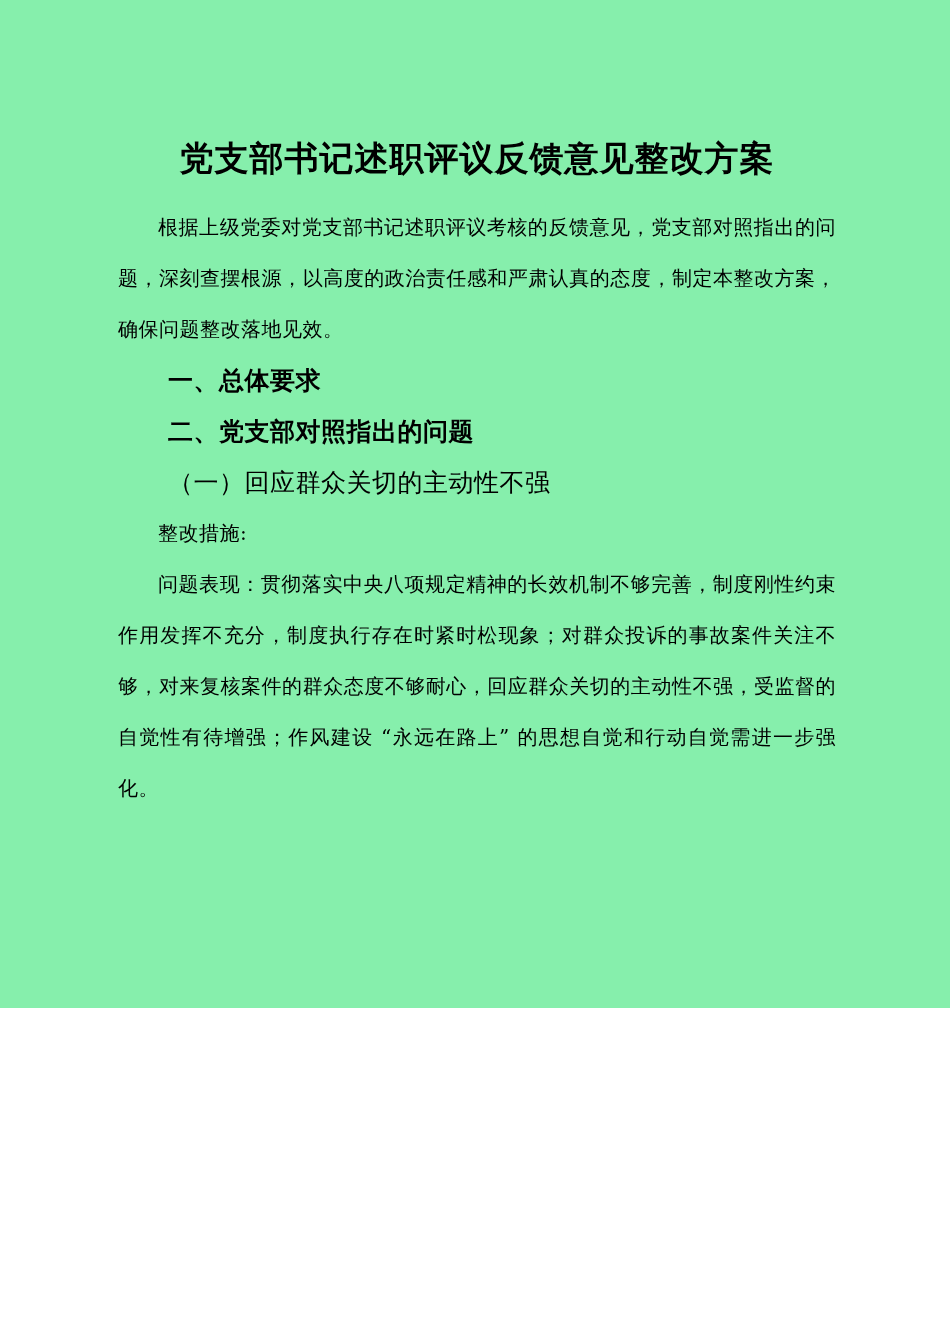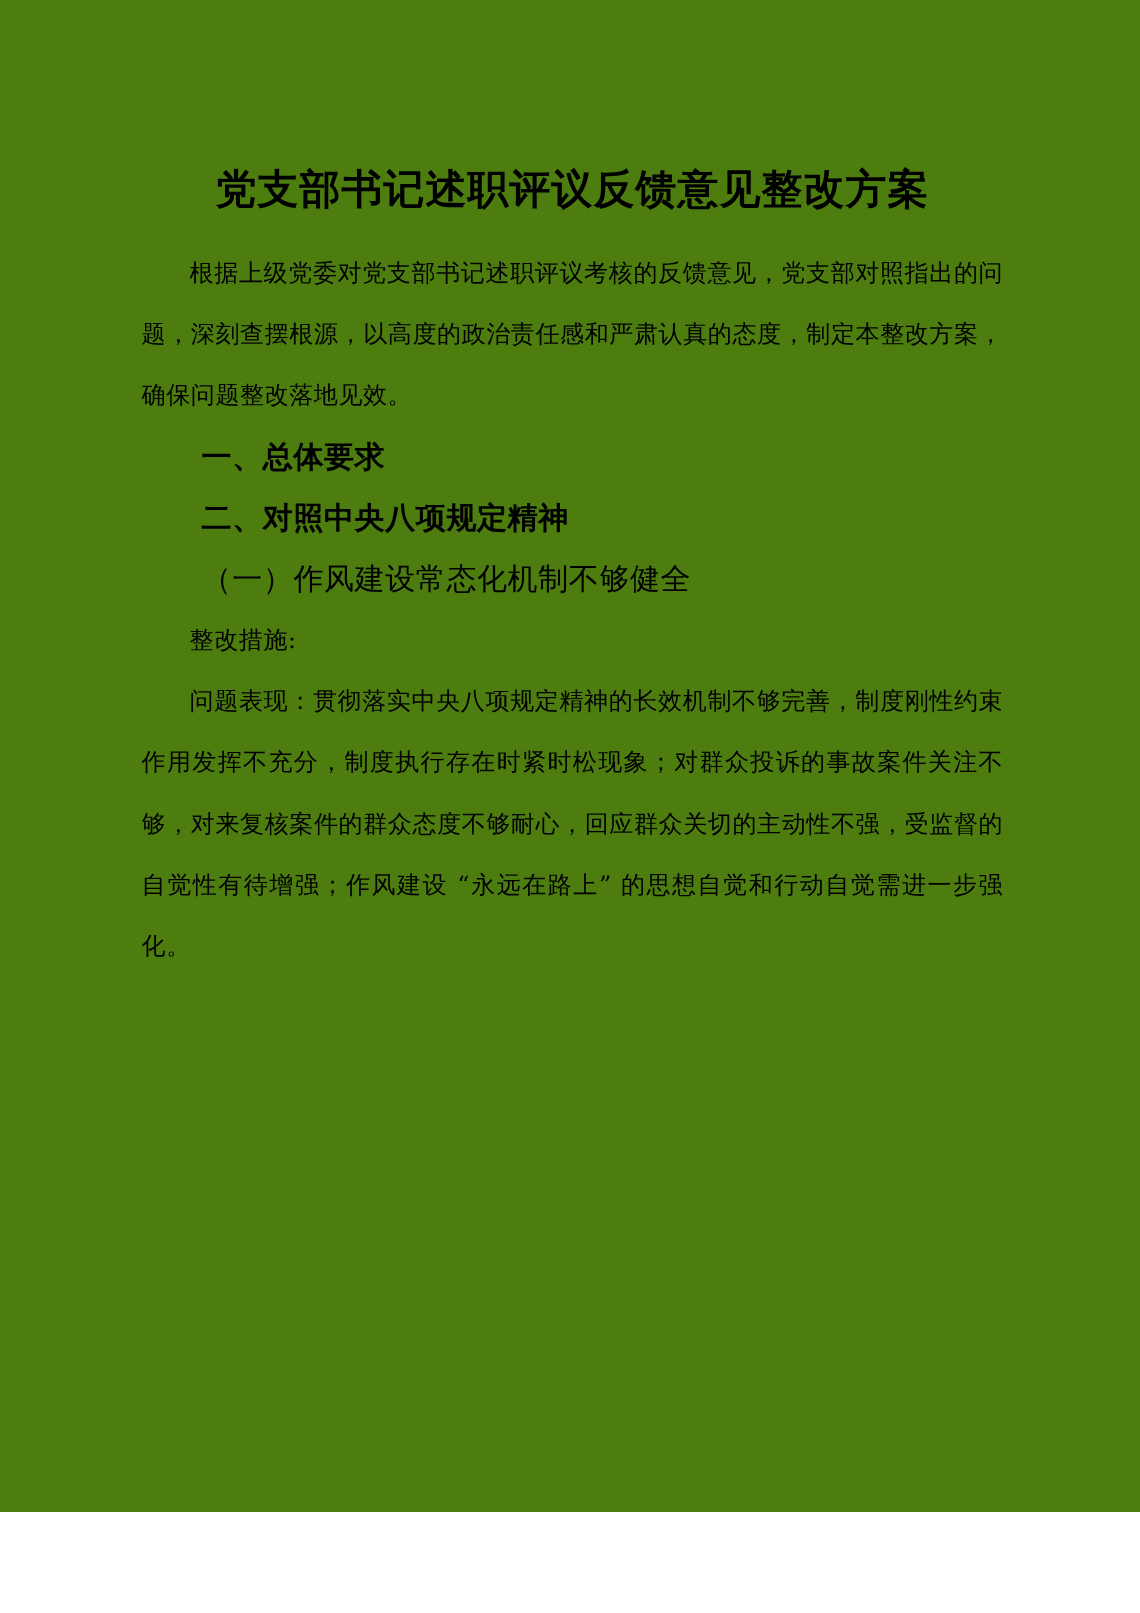--- a/index.html
+++ b/index.html
@@ -2,22 +2,22 @@
 <html><head>
 <meta charset="utf-8">
 <style>
   html, body {
     margin: 0;
     padding: 0;
     background: #ffffff;
   }
   .page {
     width: 950px;
-    height: 1260px;
-    background: #4d7c0f;
+    height: 1008px;
+    background: #86efac;
     position: relative;
     box-sizing: border-box;
     padding: 0;
     overflow: hidden;
     font-family: "DejaVu Serif", "Liberation Serif", serif;
     color: #000000;
   }
   .content {
     position: absolute;
     left: 118px;
@@ -65,22 +65,22 @@
 
 <div class="page">
   <div class="content">
     <h1 class="doc-title">党支部书记述职评议反馈意见整改方案</h1>
 
     <p class="para">根据上级党委对党支部书记述职评议考核的反馈意见，党支部对照指出的问题，深刻查摆根源，以高度的政治责任感和严肃认真的态度，制定本整改方案，确保问题整改落地见效。</p>
 
     <p class="heading">一、总体要求</p>
 
 
-    <p class="heading">二、对照中央八项规定精神</p>
+    <p class="heading">二、党支部对照指出的问题</p>
 
-    <p class="subheading">（一）作风建设常态化机制不够健全</p>
+    <p class="subheading">（一）回应群众关切的主动性不强</p>
 
     <p class="para">整改措施:</p>
 
     <p class="para">问题表现：贯彻落实中央八项规定精神的长效机制不够完善，制度刚性约束作用发挥不充分，制度执行存在时紧时松现象；对群众投诉的事故案件关注不够，对来复核案件的群众态度不够耐心，回应群众关切的主动性不强，受监督的自觉性有待增强；作风建设 “永远在路上” 的思想自觉和行动自觉需进一步强化。</p>
 
   </div>
 </div>
 
 </body></html>

